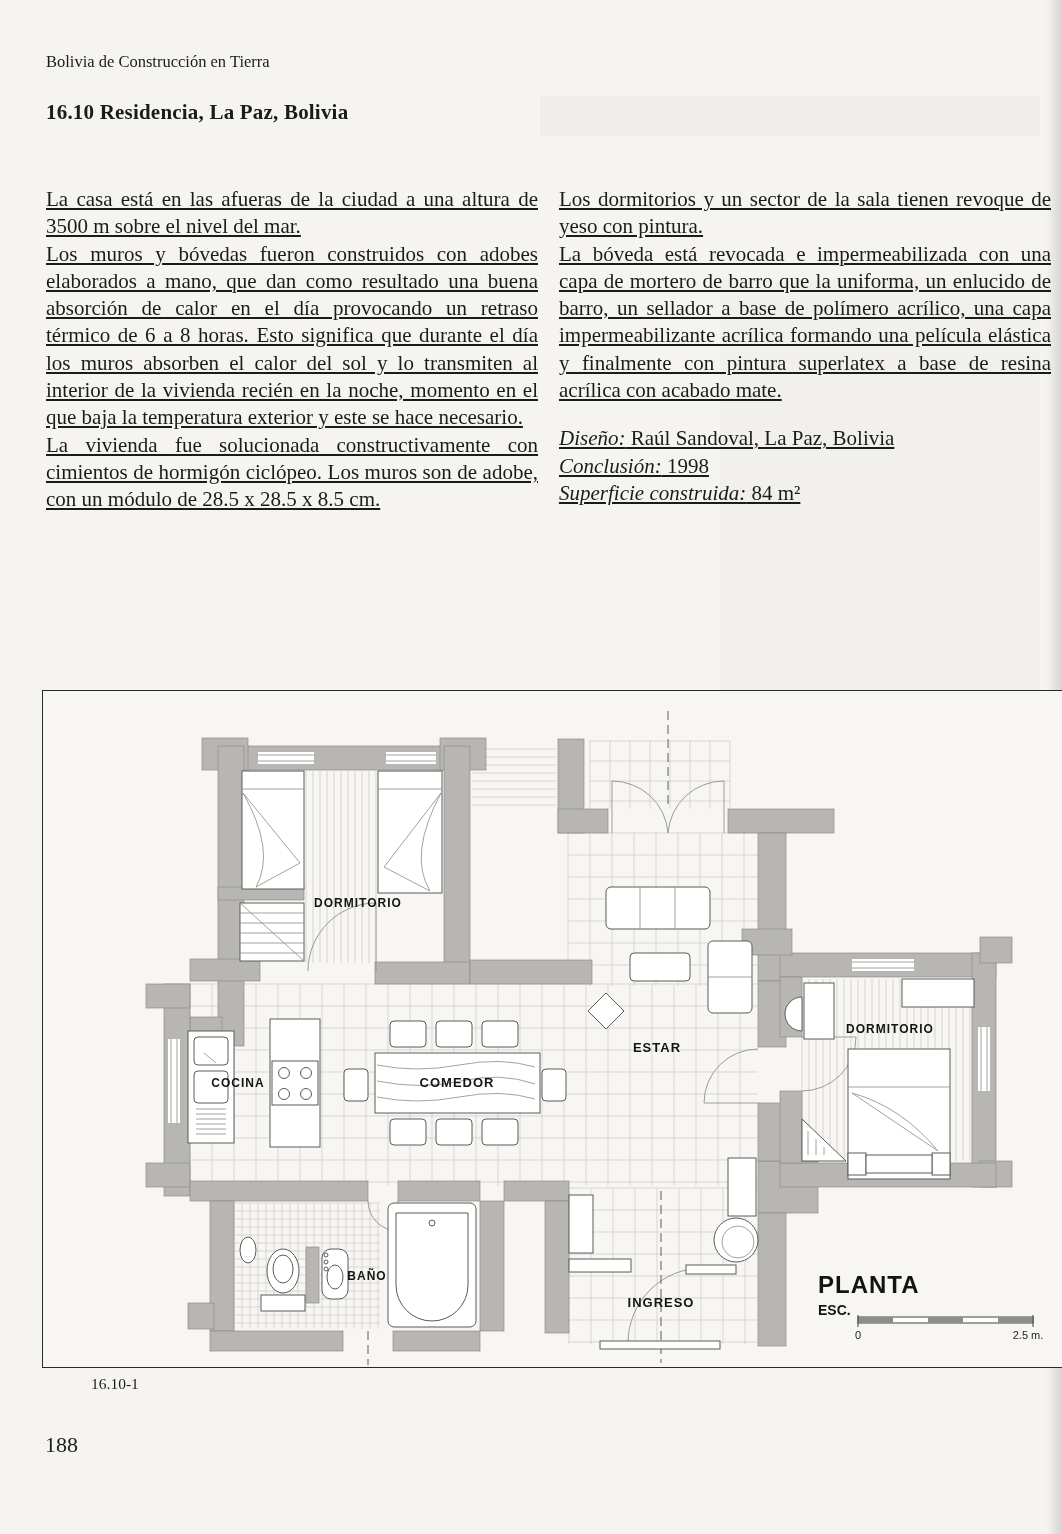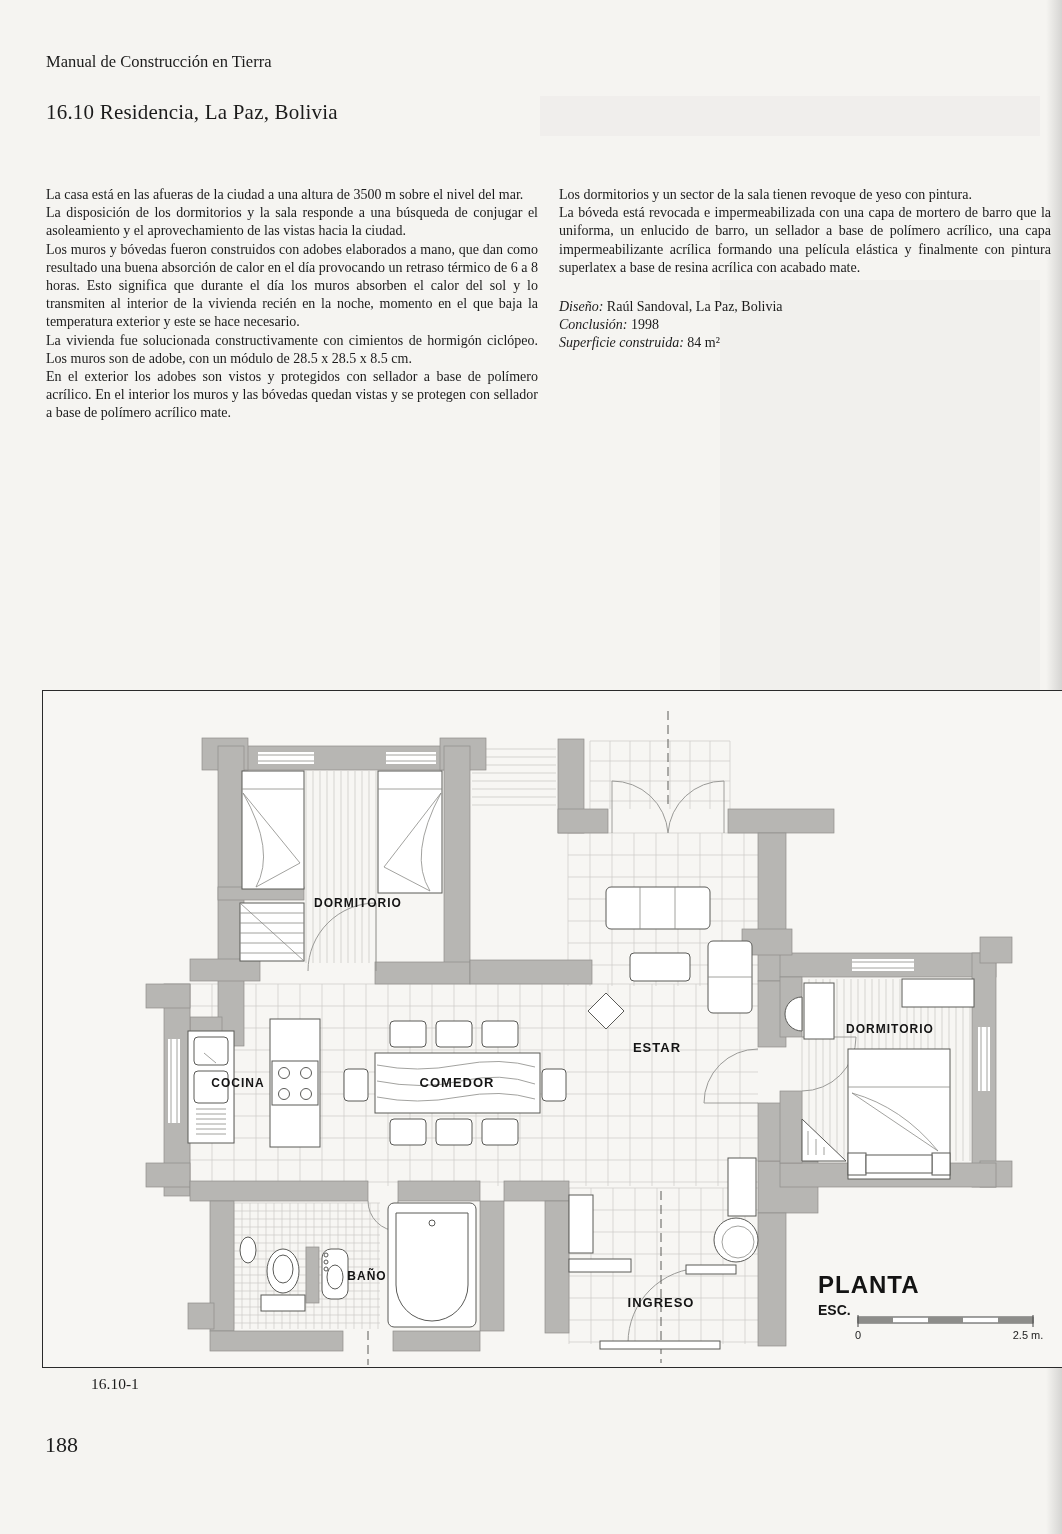--- a/index.html
+++ b/index.html
@@ -2,22 +2,22 @@
 <html><head>
 <meta charset="utf-8">
 <style>
   html,body{margin:0;padding:0;}
   body{width:1062px;height:1534px;position:relative;background:#f5f4f1;
        font-family:"Liberation Serif", serif;color:#1b1b1b;overflow:hidden;}
   .artifact{position:absolute;pointer-events:none;}
   #edge-shadow{position:absolute;right:0;top:0;width:16px;height:100%;
        background:linear-gradient(to right,rgba(0,0,0,0),rgba(0,0,0,0.13));}
   #running-header{position:absolute;left:46px;top:52px;font-size:16.5px;}
-  #section-title{position:absolute;left:46px;top:100px;font-size:21px;font-weight:normal;letter-spacing:.2px;}
-  .col{position:absolute;top:186px;width:492px;font-size:14px;line-height:1.30;text-align:justify;}
+  #section-title{position:absolute;left:46px;top:100px;font-size:21px;font-weight:bold;letter-spacing:.2px;}
+  .col{position:absolute;top:186px;width:492px;font-size:21px;line-height:1.30;text-align:justify;text-decoration:underline;}
   #col-left{left:46px;}
   #col-right{left:559px;}
   .col p{margin:0;}
   #credits{margin-top:21px;}
   #credits div{margin:0;}
   #credits i{font-style:italic;margin-top:32px;}
   #figure-box{position:absolute;left:42px;top:690px;width:996px;height:676px;
        border:1.5px solid #2a2a2a;background:#f7f6f3;padding-left:47px;}
   #figure-caption{position:absolute;left:43px;top:1375px;font-size:15.5px;margin-left:48px;}
   #page-number{position:absolute;left:45px;top:1432px;font-size:22px;}
@@ -31,30 +31,28 @@
   svg .dash{stroke:#5c5c59;stroke-width:1;fill:none;stroke-dasharray:9 5;}
   svg .winslot{fill:#ffffff;}
 </style>
 </head>
 <body>
 
 <div class="artifact" style="left:540px;top:96px;width:500px;height:40px;background:#ebeae7;opacity:.55;"></div>
 <div class="artifact" style="left:720px;top:280px;width:320px;height:420px;background:#edece9;opacity:.5;"></div>
 <div id="edge-shadow" class="artifact"></div>
 
-<div id="running-header">Manual de Construcción en Tierra</div>
+<div id="running-header">Bolivia de Construcción en Tierra</div>
 
 <div id="section-title">16.10 Residencia, La Paz, Bolivia</div>
 
 <div id="col-left" class="col">
   <p>La casa está en las afueras de la ciudad a una altura de 3500 m sobre el nivel del mar.</p>
-  <p>La disposición de los dormitorios y la sala responde a una búsqueda de conjugar el asoleamiento y el aprovechamiento de las vistas hacia la ciudad.</p>
   <p>Los muros y bóvedas fueron construidos con adobes elaborados a mano, que dan como resultado una buena absorción de calor en el día provocando un retraso térmico de 6 a 8 horas. Esto significa que durante el día los muros absorben el calor del sol y lo transmiten al interior de la vivienda recién en la noche, momento en el que baja la temperatura exterior y este se hace necesario.</p>
   <p>La vivienda fue solucionada constructivamente con cimientos de hormigón ciclópeo. Los muros son de adobe, con un módulo de 28.5 x 28.5 x 8.5 cm.</p>
-  <p>En el exterior los adobes son vistos y protegidos con sellador a base de polímero acrílico. En el interior los muros y las bóvedas quedan vistas y se protegen con sellador a base de polímero acrílico mate.</p>
 </div>
 
 <div id="col-right" class="col">
   <p>Los dormitorios y un sector de la sala tienen revoque de yeso con pintura.</p>
   <p>La bóveda está revocada e impermeabilizada con una capa de mortero de barro que la uniforma, un enlucido de barro, un sellador a base de polímero acrílico, una capa impermeabilizante acrílica formando una película elástica y finalmente con pintura superlatex a base de resina acrílica con acabado mate.</p>
   <div id="credits">
     <div><i>Diseño:</i><span> Raúl Sandoval, La Paz, Bolivia</span></div>
     <div><i>Conclusión:</i><span> 1998</span></div>
     <div><i>Superficie construida:</i><span> 84 m²</span></div>
   </div>

